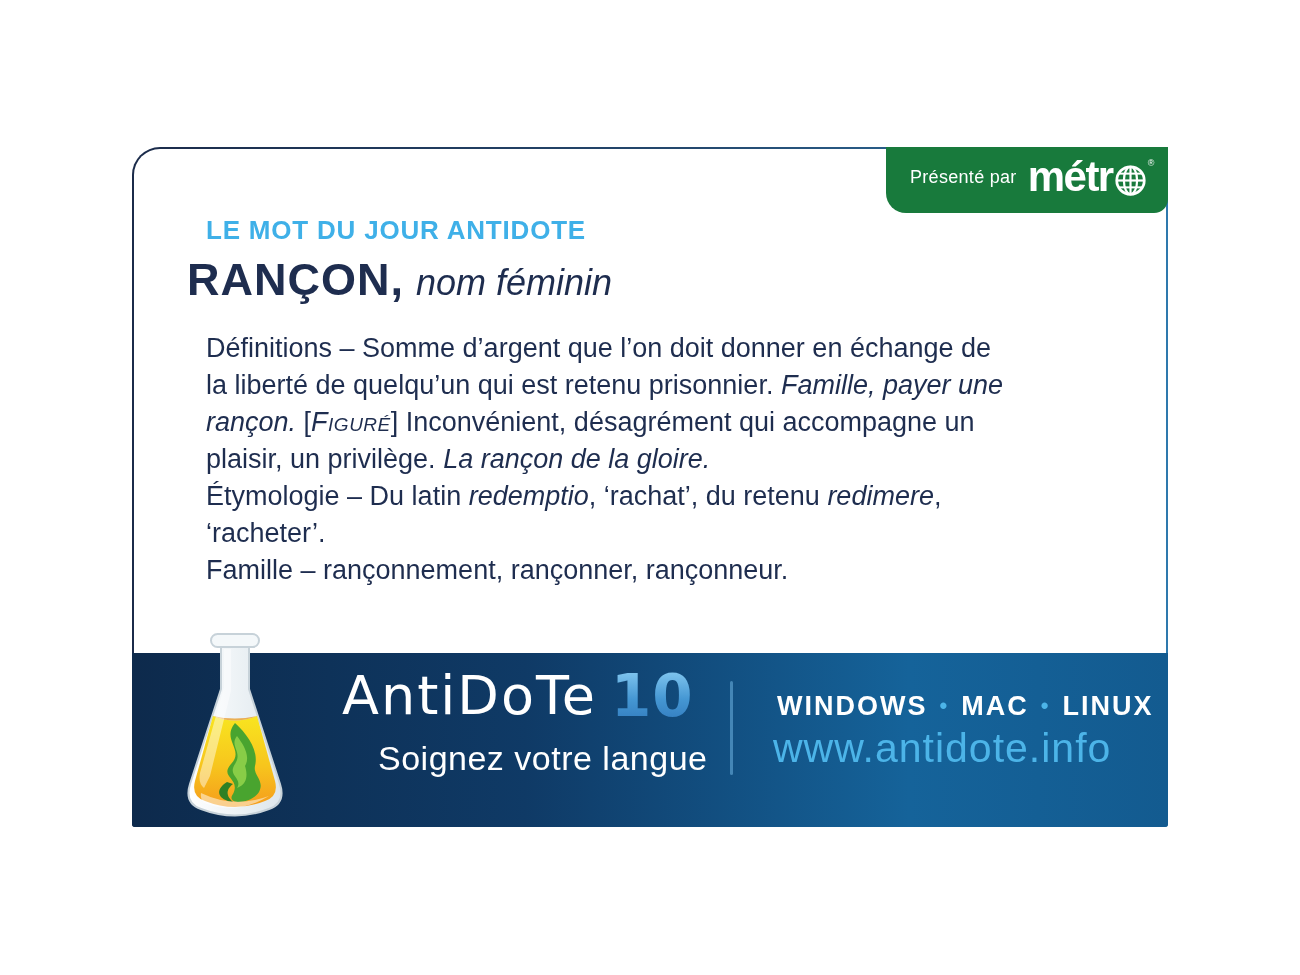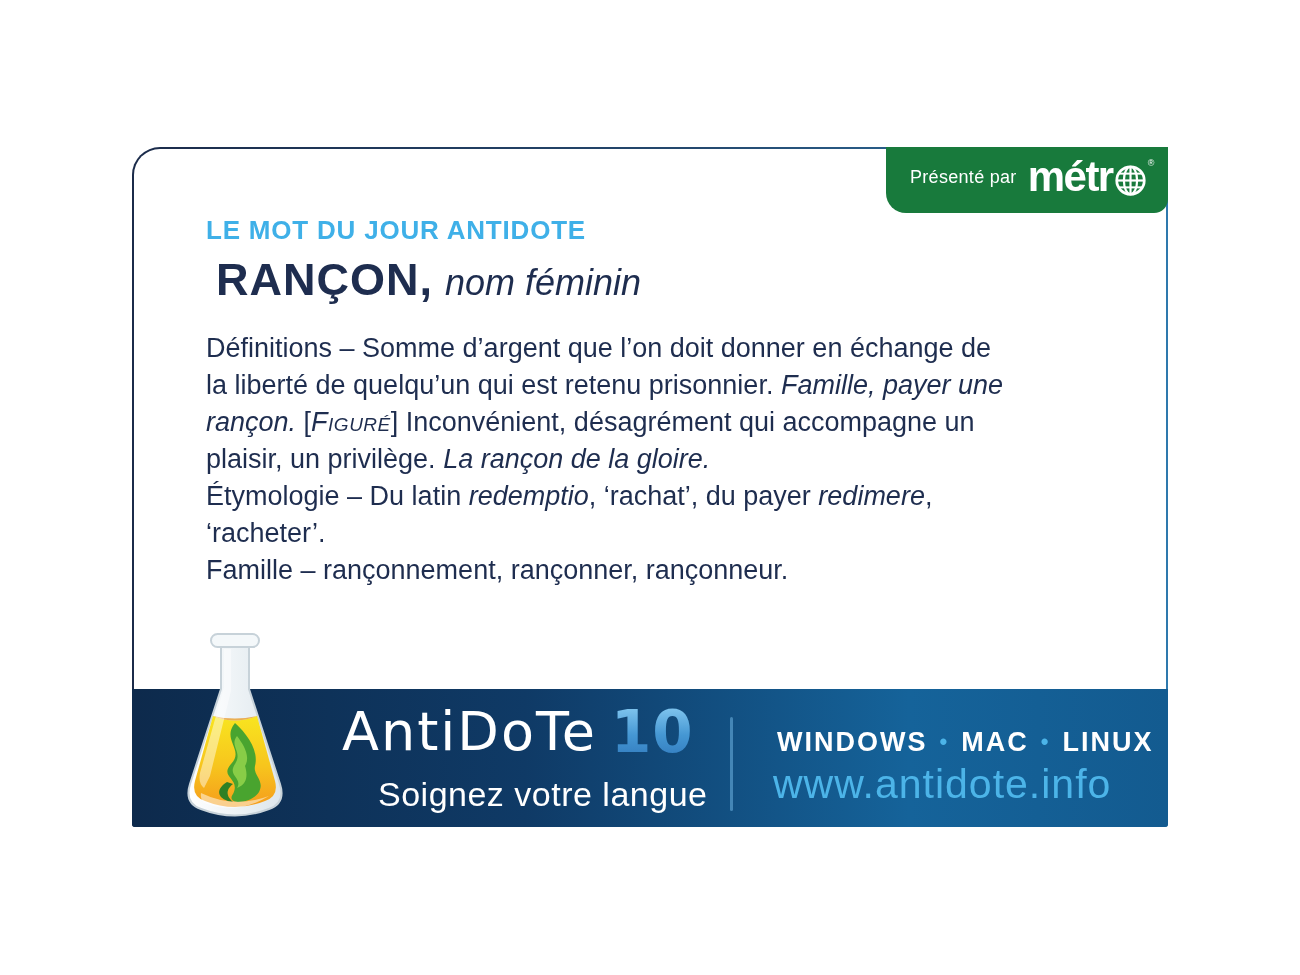--- a/index.html
+++ b/index.html
@@ -28,35 +28,35 @@
   }
   .badge .prefix{font-size:18px;letter-spacing:.3px;margin-right:11px;white-space:nowrap;}
   .badge .metro{font-size:42px;font-weight:700;letter-spacing:-1.5px;line-height:1;}
   .badge .globe{width:33px;height:33px;margin-left:1px;margin-top:7px;}
   .badge .reg{font-size:9px;position:relative;top:-14px;left:1px;}
   
   .eyebrow{
     position:absolute;left:72px;top:66px;
     font-size:26px;font-weight:700;letter-spacing:.8px;color:#3fb0e8;white-space:nowrap;
   }
-  .headline{position:absolute;left:82px;top:106px;white-space:nowrap;line-height:50px;text-align:right;}
+  .headline{position:absolute;left:53px;top:106px;white-space:nowrap;line-height:50px;text-align:right;}
   .headline .word{font-size:45px;font-weight:700;letter-spacing:1px;color:#1e2d4f;}
   .headline .gender{font-size:36px;font-style:italic;color:#1e2d4f;margin-left:12px;}
   
   .bodytext{
     position:absolute;left:72px;top:181px;width:950px;
     font-size:27px;line-height:37px;color:#1e2d4f;
   }
   .bodytext p{margin:0;}
   .bodytext strong{font-weight:400;}
   .bodytext em{font-style:italic;}
   .sc{font-variant:small-caps;letter-spacing:.5px;font-style:italic;}
   
   .footer{
-    position:absolute;left:0;right:0;bottom:0;height:138px;z-index:2;
+    position:absolute;left:0;right:0;bottom:0;height:174px;z-index:2;
     background:linear-gradient(90deg,#0d2a4c 0%,#0f3a66 38%,#15639a 75%,#135b90 100%);
     border-radius:0 0 3px 3px;
   }
   .flask{position:absolute;left:40px;top:484px;width:122px;height:186px;z-index:5;}
   .brand-row{position:absolute;left:210px;top:12px;white-space:nowrap;display:flex;align-items:flex-start;}
   .brand{
     font-family:"DejaVu Sans", sans-serif;
     font-size:54px;line-height:62px;color:#ffffff;letter-spacing:2px;font-weight:400;
   }
   .version{
@@ -84,21 +84,21 @@
 
     <div class="headline">
       <span class="word">RANÇON,</span><span class="gender">nom féminin</span>
     </div>
 
     <div class="bodytext">
       <p><strong>Définitions</strong><span> – Somme d’argent que l’on doit donner en échange de</span><br>
         <span>la liberté de quelqu’un qui est retenu prisonnier. </span><em>Famille, payer une</em><br>
         <em>rançon.</em><span> [</span><span class="sc">Figuré</span><span>] Inconvénient, désagrément qui accompagne un</span><br>
         <span>plaisir, un privilège. </span><em>La rançon de la gloire.</em></p>
-      <p><strong>Étymologie</strong><span> – Du latin </span><em>redemptio</em><span>, ‘rachat’, du payer </span><em>redimere</em><span>,</span><br>
+      <p><strong>Étymologie</strong><span> – Du latin </span><em>redemptio</em><span>, ‘rachat’, du retenu </span><em>redimere</em><span>,</span><br>
         <span>‘racheter’.</span></p>
       <p><strong>Famille</strong><span> – rançonnement, rançonner, rançonneur.</span></p>
     </div>
 
     <div class="footer" style="position:absolute;left:-2px;right:-2px;bottom:-2px;">
       <div class="brand-row">
         <span class="brand">AntiDoTe</span>
           <span class="version">10</span>
       </div>
       <div class="tagline">Soignez votre langue</div>

